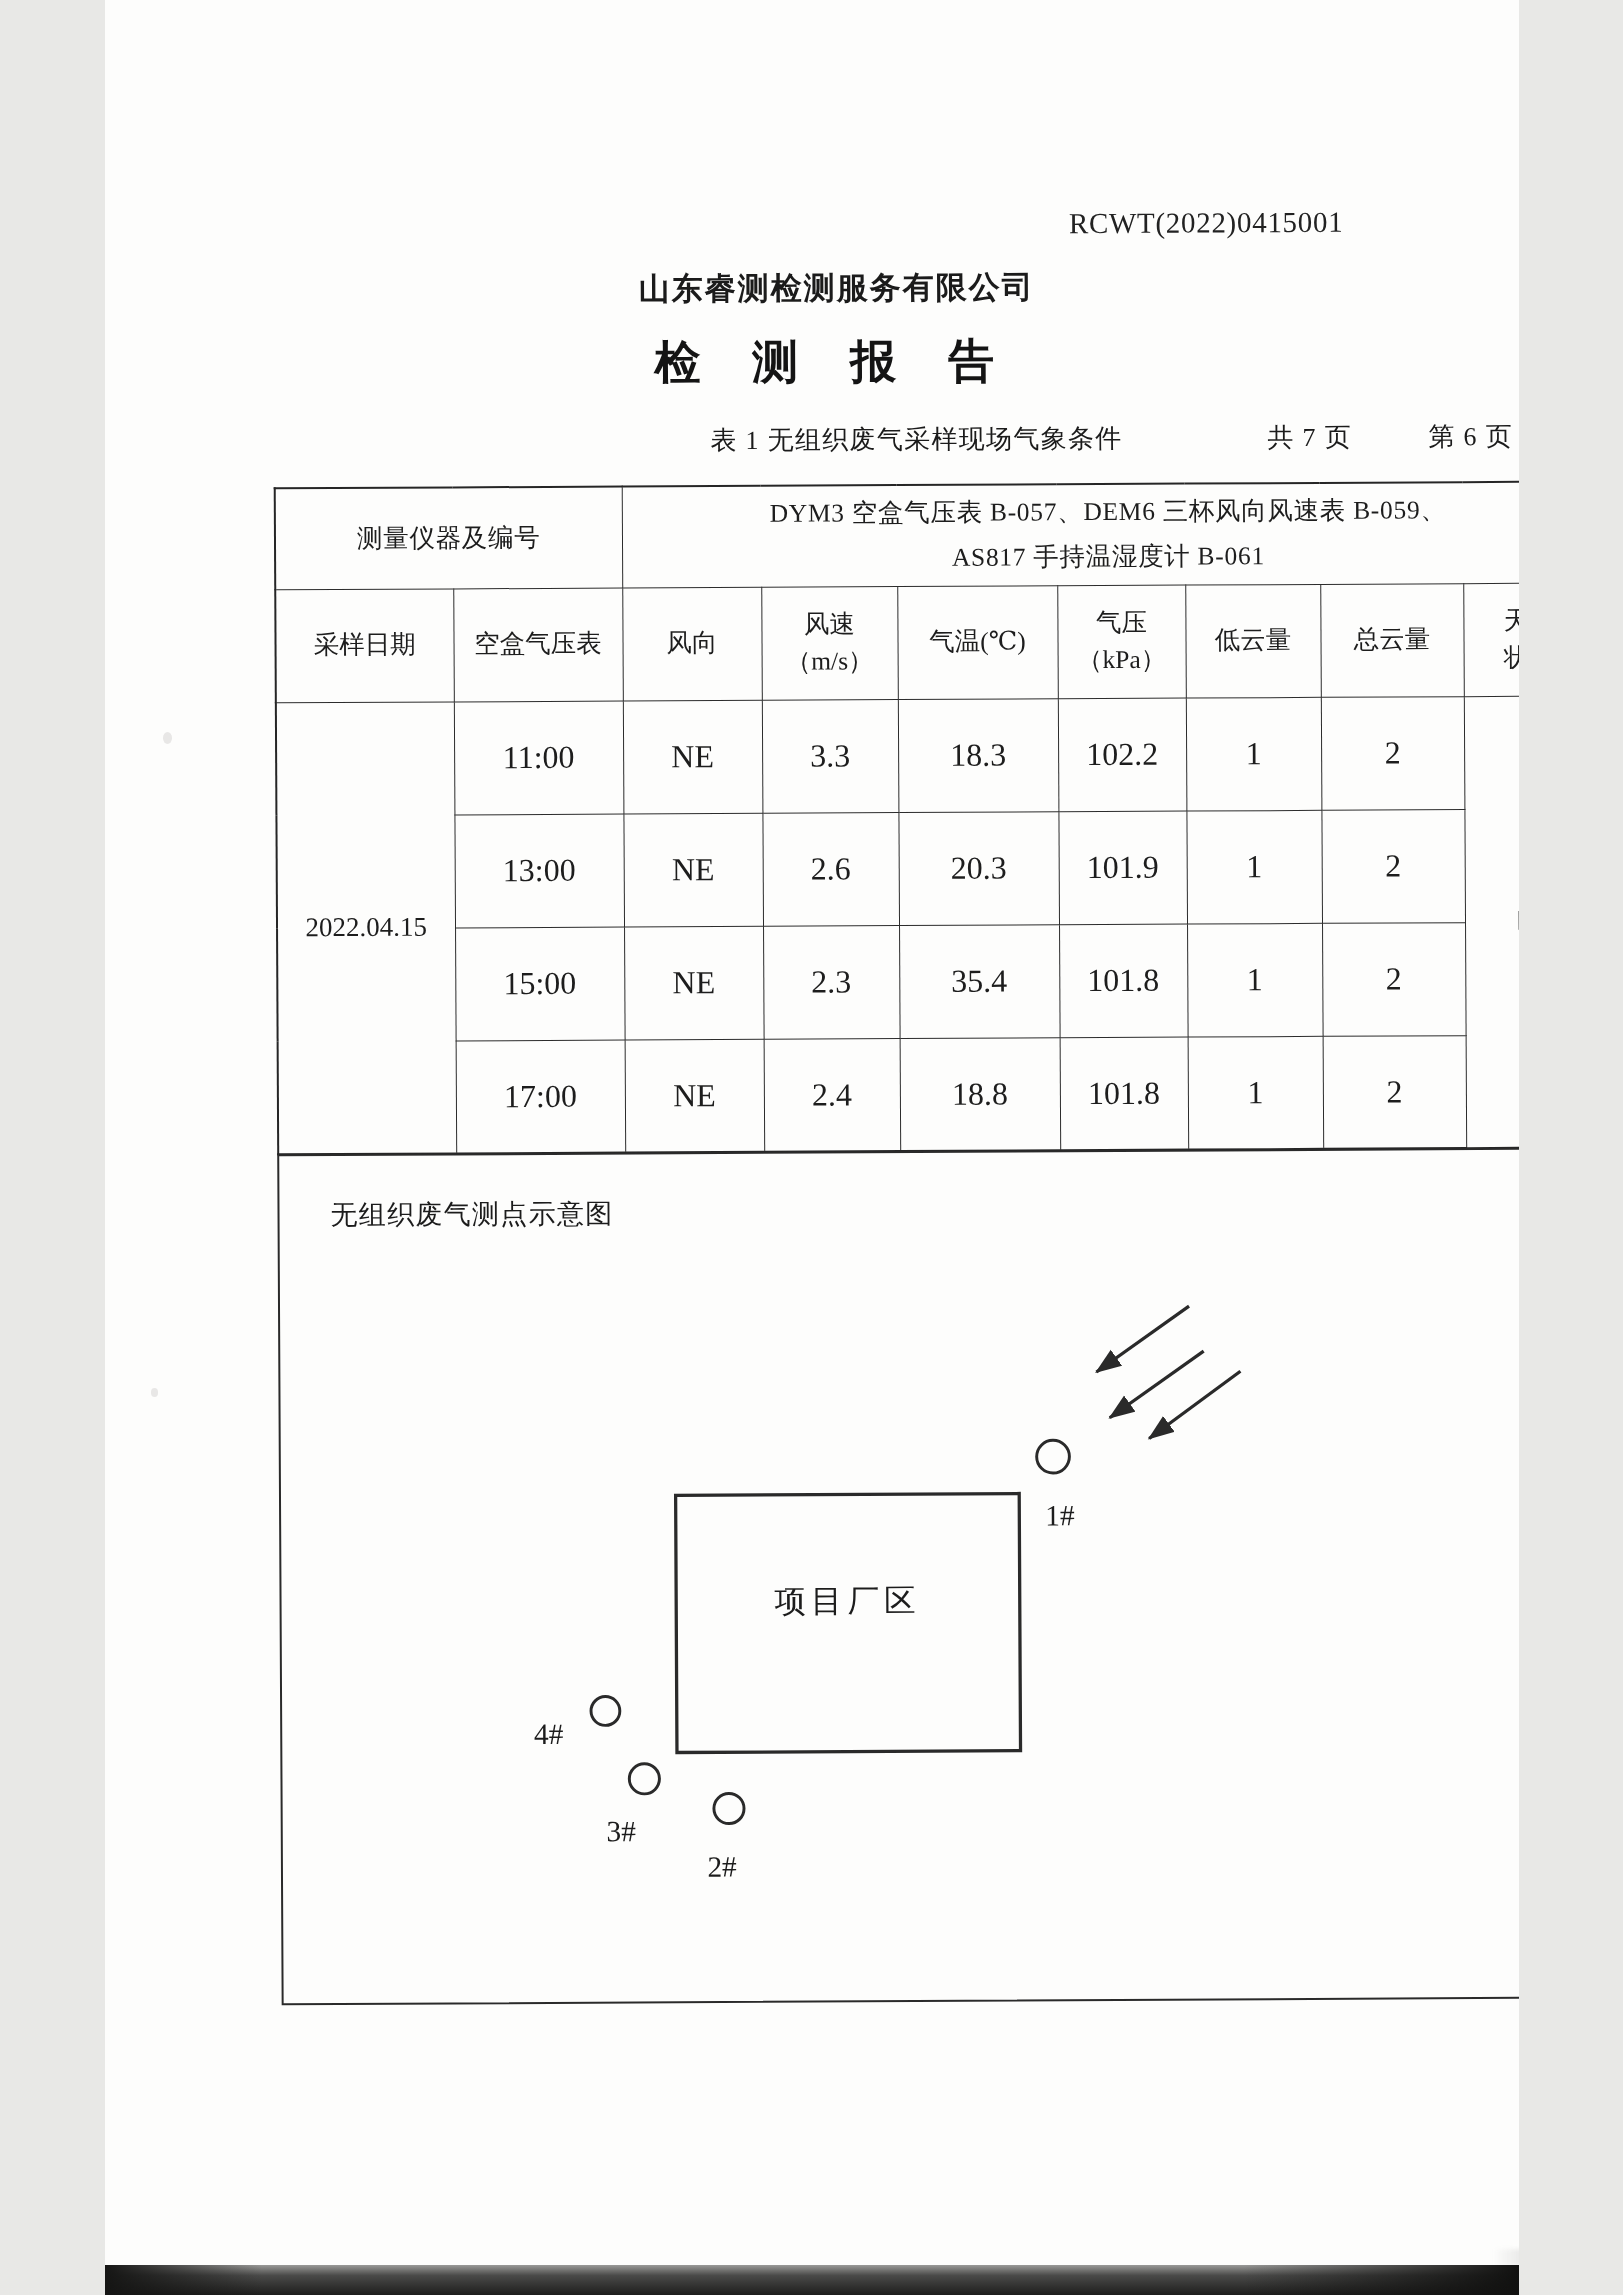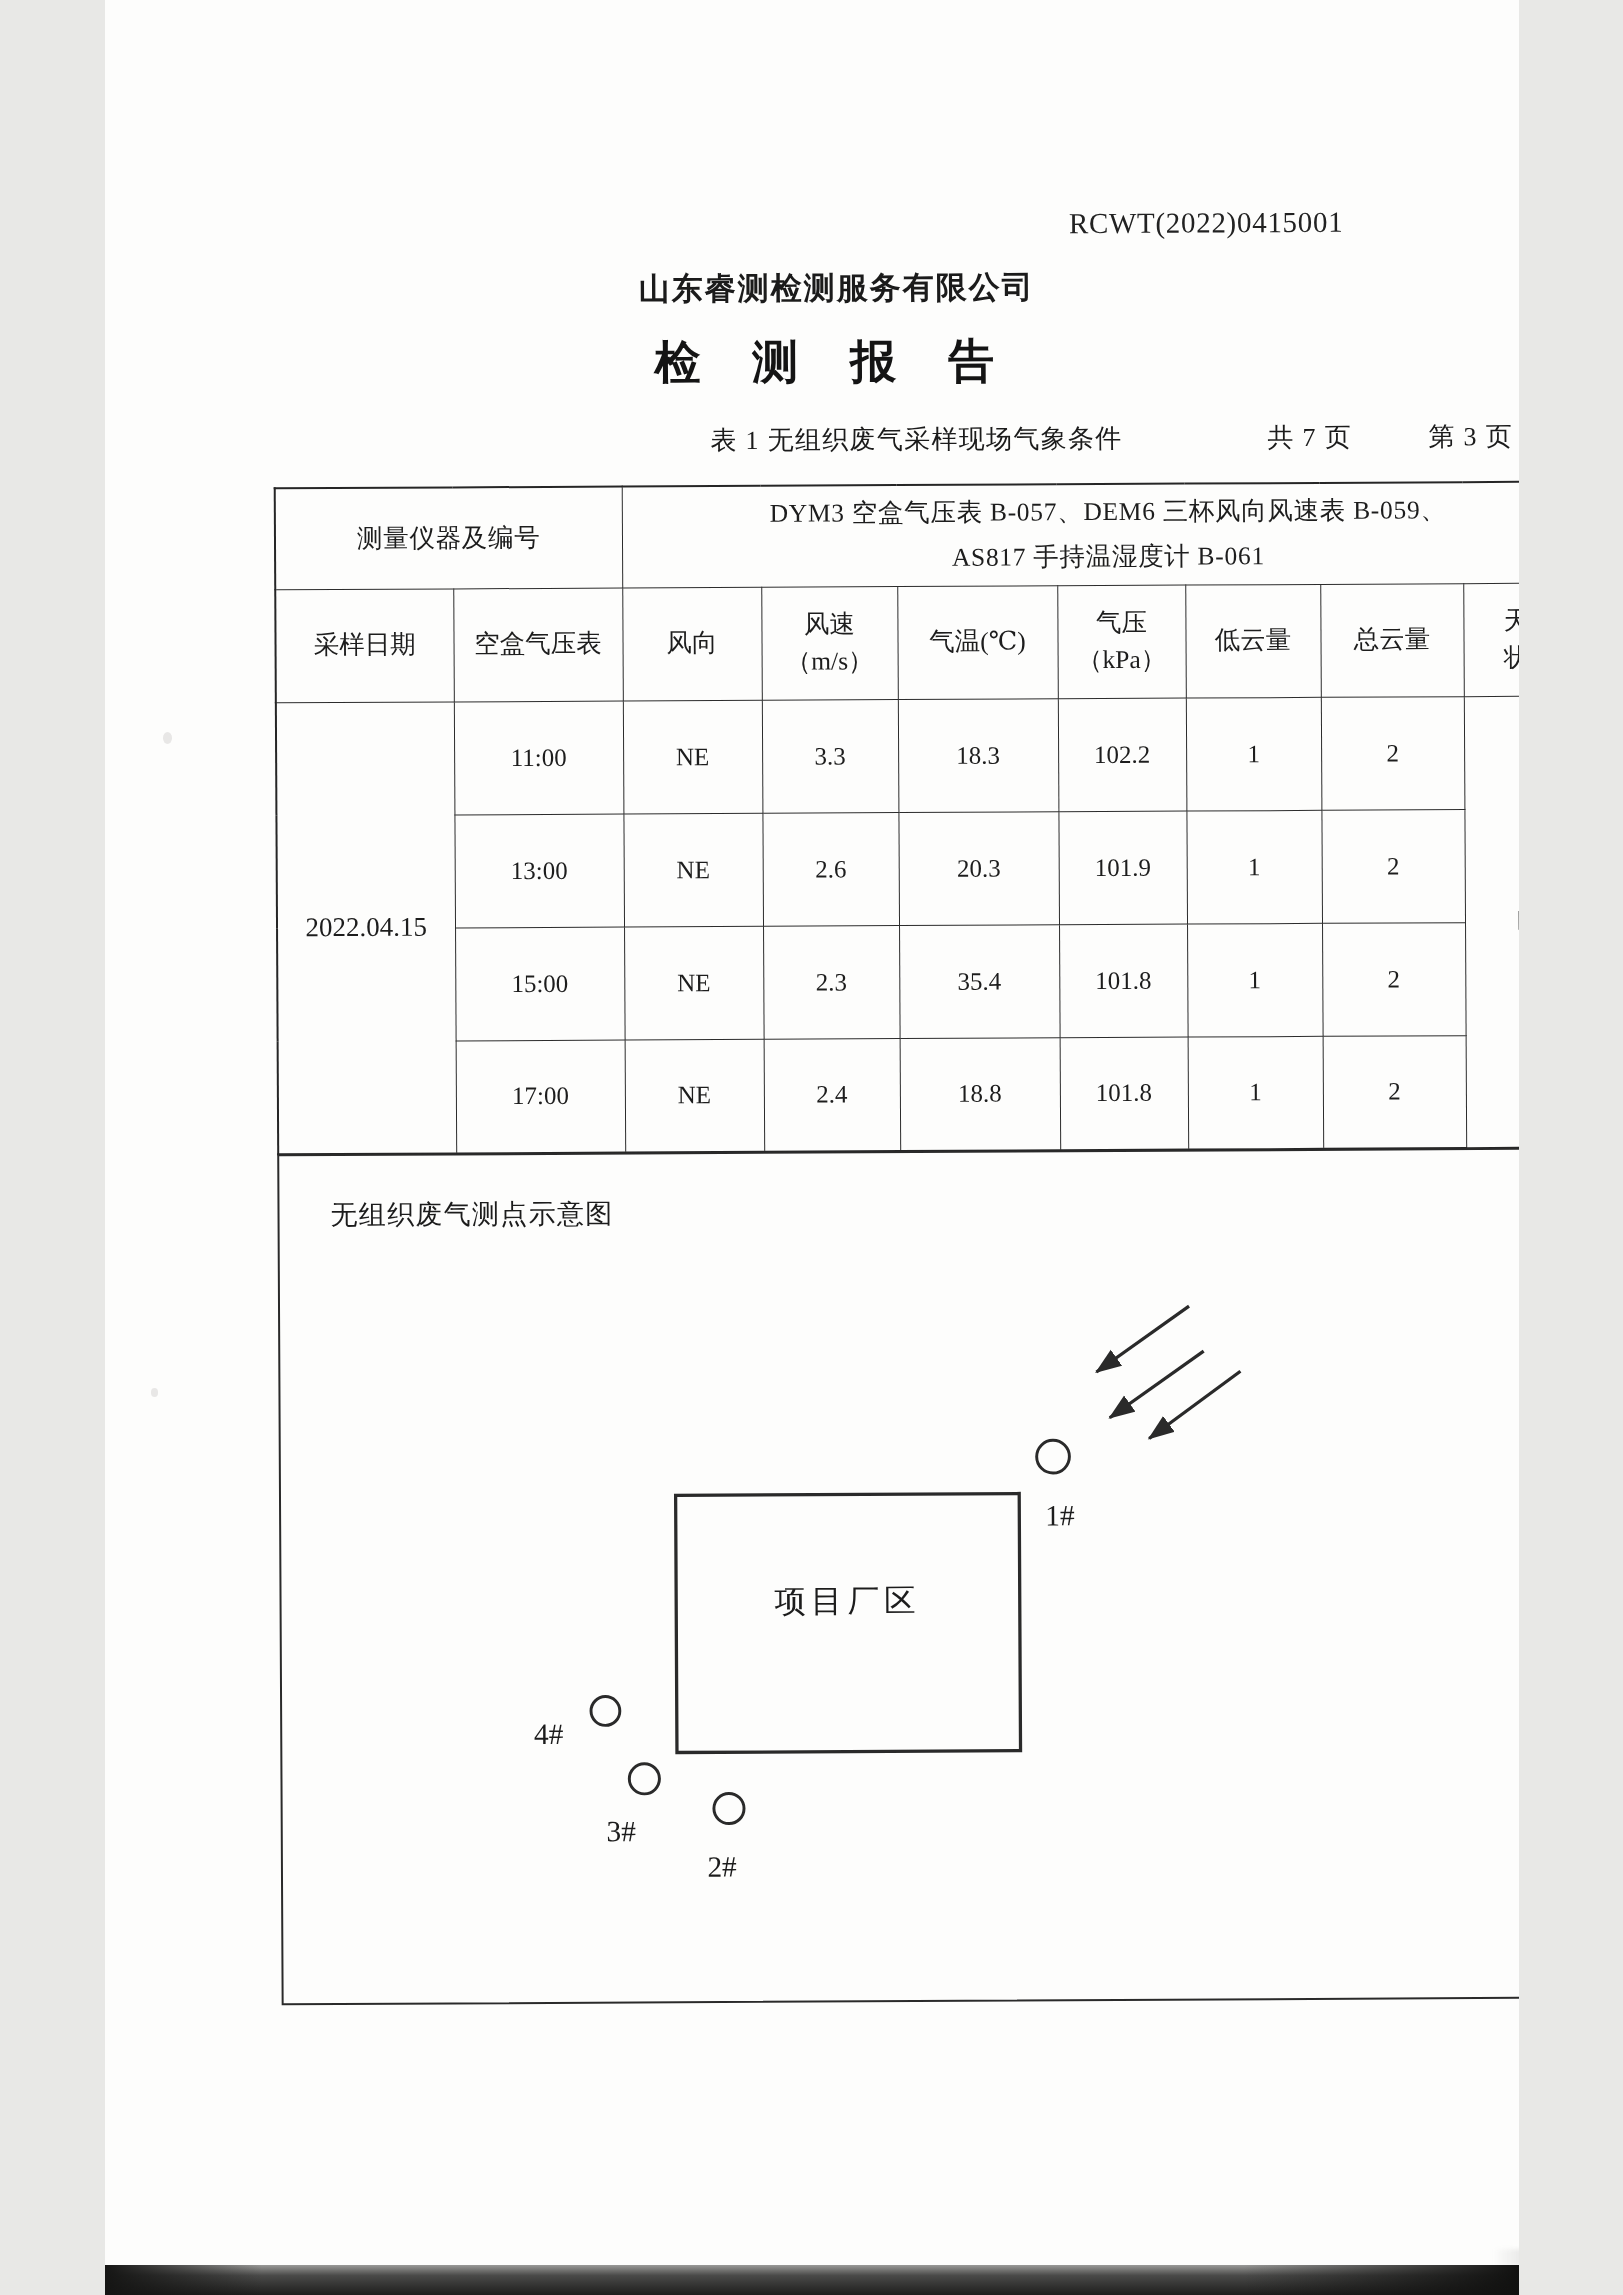--- a/index.html
+++ b/index.html
@@ -51,21 +51,21 @@
     font-weight:normal;
     padding:0;
     overflow:hidden;
   }
   table.weather{border:2.6px solid #262626;}
   .inst-label{letter-spacing:0.7px;}
   .inst-text{line-height:1.75;letter-spacing:0.7px;}
   .hl2{display:block;line-height:1.45;}
   .hl2:empty{display:none;}
   th .hwrap{line-height:1.45;}
-  td.num{font-size:25px;}
+  td.num{font-size:32px;}
   td.datecell{font-size:27px;}
   td.weathercell{font-size:27px;}
 
   .diagram{
     position:absolute;left:172px;top:1151px;
     width:1320px;height:847px;
     border:2.6px solid #2a2a2a;
     background:transparent;
   }
   .diagram-title{
@@ -100,21 +100,21 @@
 <div class="page">
   <div class="content">
 
     <div class="report-no">RCWT(2022)0415001</div>
     <div class="company">山东睿测检测服务有限公司</div>
     <div class="doc-title">检 测 报 告</div>
 
     <div class="caption-row">
       <span class="caption-main">表 1  无组织废气采样现场气象条件</span>
       <span class="caption-pages">共 7 页</span>
-      <span class="caption-pagenum">第 3 页</span>
+      <span class="caption-pagenum">第 6 页</span>
     </div>
 
     <table class="weather">
       <colgroup>
         <col style="width:178px">
           <col style="width:169px">
           <col style="width:139px">
         <col style="width:136px">
           <col style="width:160px">
           <col style="width:128px">

